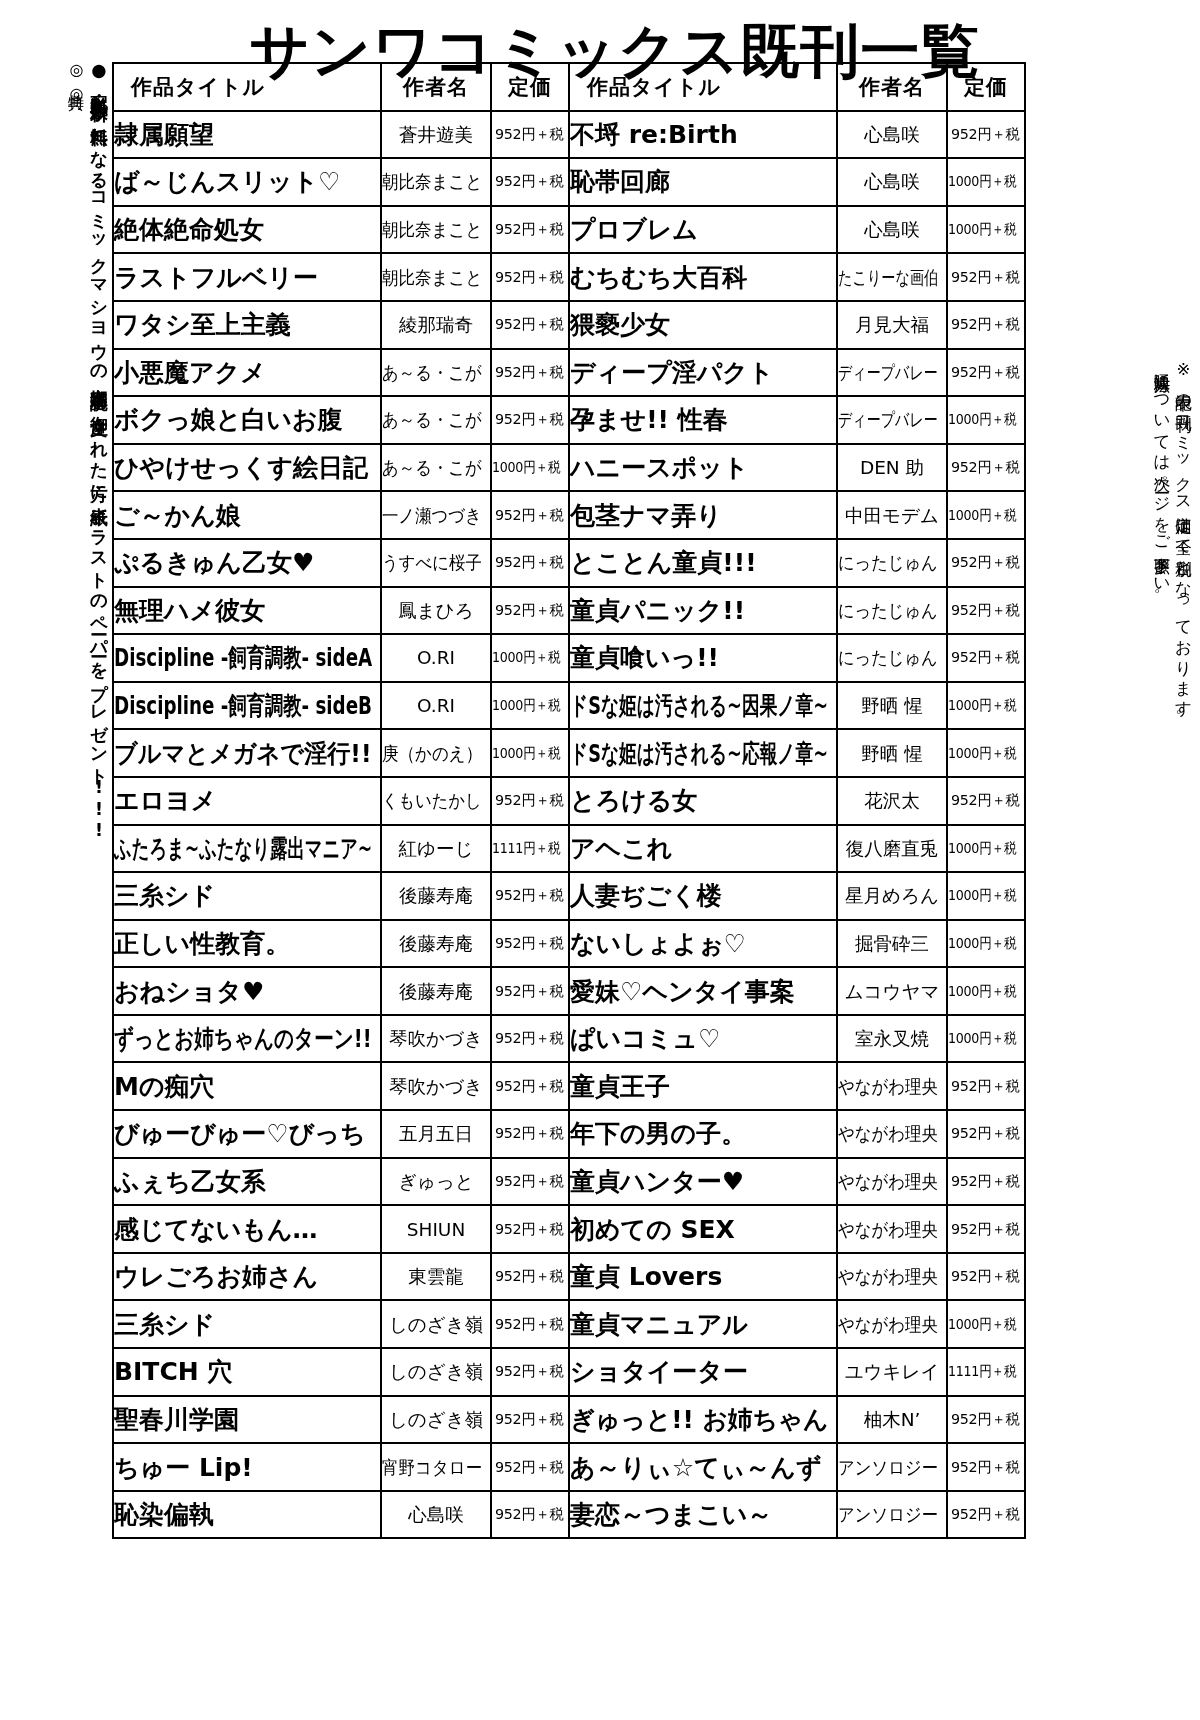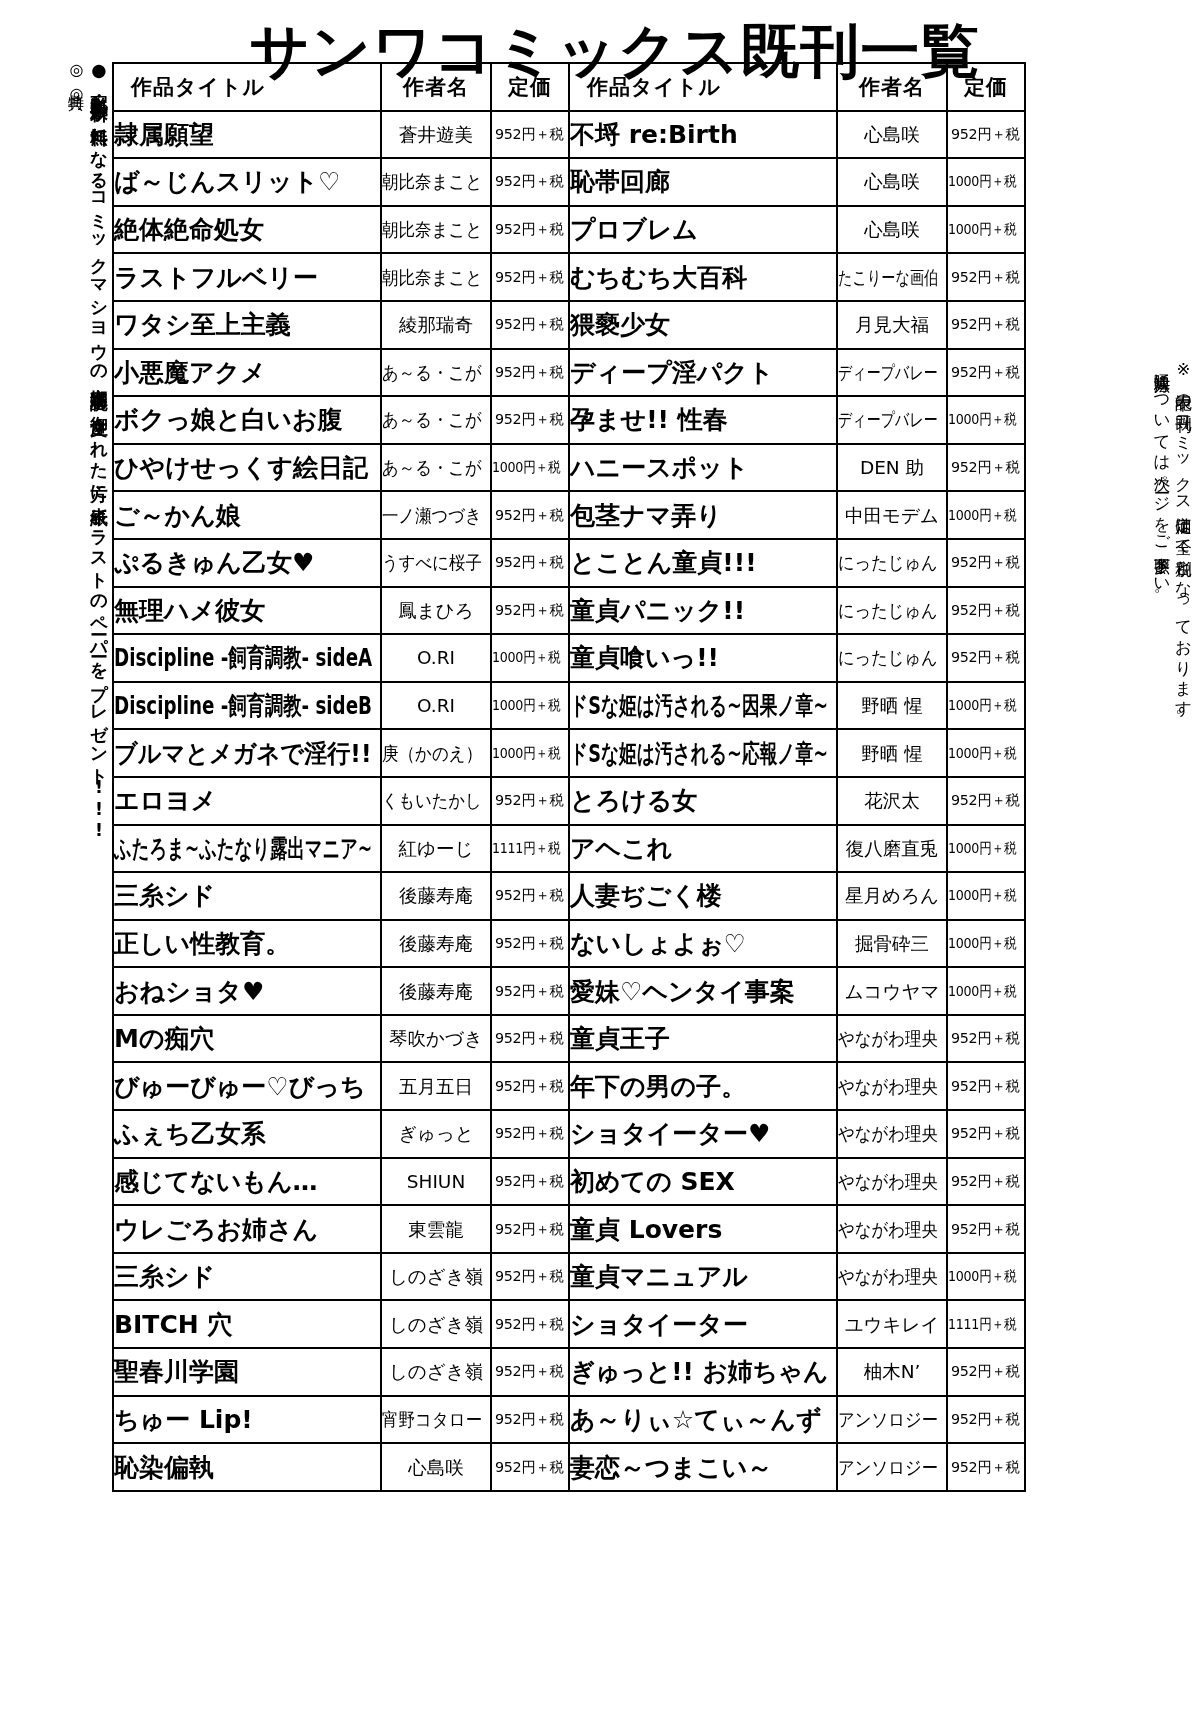--- a/index.html
+++ b/index.html
@@ -321,40 +321,48 @@
           </tr>
           <tr>
             <td class="cell-title"><span class="nowrapfit">おねショタ♥</span></td>
             <td class="cell-author"><span class="nowrapfit">後藤寿庵</span></td>
             <td class="cell-price"><span class="nowrapfit" style="transform: scaleX(0.986); display: inline-block;">952円＋税</span></td>
             <td class="cell-title"><span class="nowrapfit">愛妹♡ヘンタイ事案</span></td>
             <td class="cell-author"><span class="nowrapfit">ムコウヤマ</span></td>
             <td class="cell-price"><span class="nowrapfit" style="transform: scaleX(0.872); display: inline-block;">1000円＋税</span></td>
           </tr>
           <tr>
+            <td class="cell-title"><span class="nowrapfit" style="transform: scaleX(0.784); display: inline-block;">ずっとお姉ちゃんのターン!!</span></td>
+            <td class="cell-author"><span class="nowrapfit">琴吹かづき</span></td>
+            <td class="cell-price"><span class="nowrapfit" style="transform: scaleX(0.986); display: inline-block;">952円＋税</span></td>
+            <td class="cell-title"><span class="nowrapfit">ぱいコミュ♡</span></td>
+            <td class="cell-author"><span class="nowrapfit">室永叉焼</span></td>
+            <td class="cell-price"><span class="nowrapfit" style="transform: scaleX(0.872); display: inline-block;">1000円＋税</span></td>
+          </tr>
+          <tr>
             <td class="cell-title"><span class="nowrapfit">Mの痴穴</span></td>
             <td class="cell-author"><span class="nowrapfit">琴吹かづき</span></td>
             <td class="cell-price"><span class="nowrapfit" style="transform: scaleX(0.986); display: inline-block;">952円＋税</span></td>
             <td class="cell-title"><span class="nowrapfit">童貞王子</span></td>
             <td class="cell-author"><span class="nowrapfit" style="transform: scaleX(0.885); display: inline-block;">やながわ理央</span></td>
             <td class="cell-price"><span class="nowrapfit" style="transform: scaleX(0.986); display: inline-block;">952円＋税</span></td>
           </tr>
           <tr>
             <td class="cell-title"><span class="nowrapfit">びゅーびゅー♡びっち</span></td>
             <td class="cell-author"><span class="nowrapfit">五月五日</span></td>
             <td class="cell-price"><span class="nowrapfit" style="transform: scaleX(0.986); display: inline-block;">952円＋税</span></td>
             <td class="cell-title"><span class="nowrapfit">年下の男の子。</span></td>
             <td class="cell-author"><span class="nowrapfit" style="transform: scaleX(0.885); display: inline-block;">やながわ理央</span></td>
             <td class="cell-price"><span class="nowrapfit" style="transform: scaleX(0.986); display: inline-block;">952円＋税</span></td>
           </tr>
           <tr>
             <td class="cell-title"><span class="nowrapfit">ふぇち乙女系</span></td>
             <td class="cell-author"><span class="nowrapfit">ぎゅっと</span></td>
             <td class="cell-price"><span class="nowrapfit" style="transform: scaleX(0.986); display: inline-block;">952円＋税</span></td>
-            <td class="cell-title"><span class="nowrapfit">ショタイーター♥</span></td>
+            <td class="cell-title"><span class="nowrapfit">童貞ハンター♥</span></td>
             <td class="cell-author"><span class="nowrapfit" style="transform: scaleX(0.885); display: inline-block;">やながわ理央</span></td>
             <td class="cell-price"><span class="nowrapfit" style="transform: scaleX(0.986); display: inline-block;">952円＋税</span></td>
           </tr>
           <tr>
             <td class="cell-title"><span class="nowrapfit">感じてないもん…</span></td>
             <td class="cell-author"><span class="nowrapfit">SHIUN</span></td>
             <td class="cell-price"><span class="nowrapfit" style="transform: scaleX(0.986); display: inline-block;">952円＋税</span></td>
             <td class="cell-title"><span class="nowrapfit">初めての SEX</span></td>
             <td class="cell-author"><span class="nowrapfit" style="transform: scaleX(0.885); display: inline-block;">やながわ理央</span></td>
             <td class="cell-price"><span class="nowrapfit" style="transform: scaleX(0.986); display: inline-block;">952円＋税</span></td>

